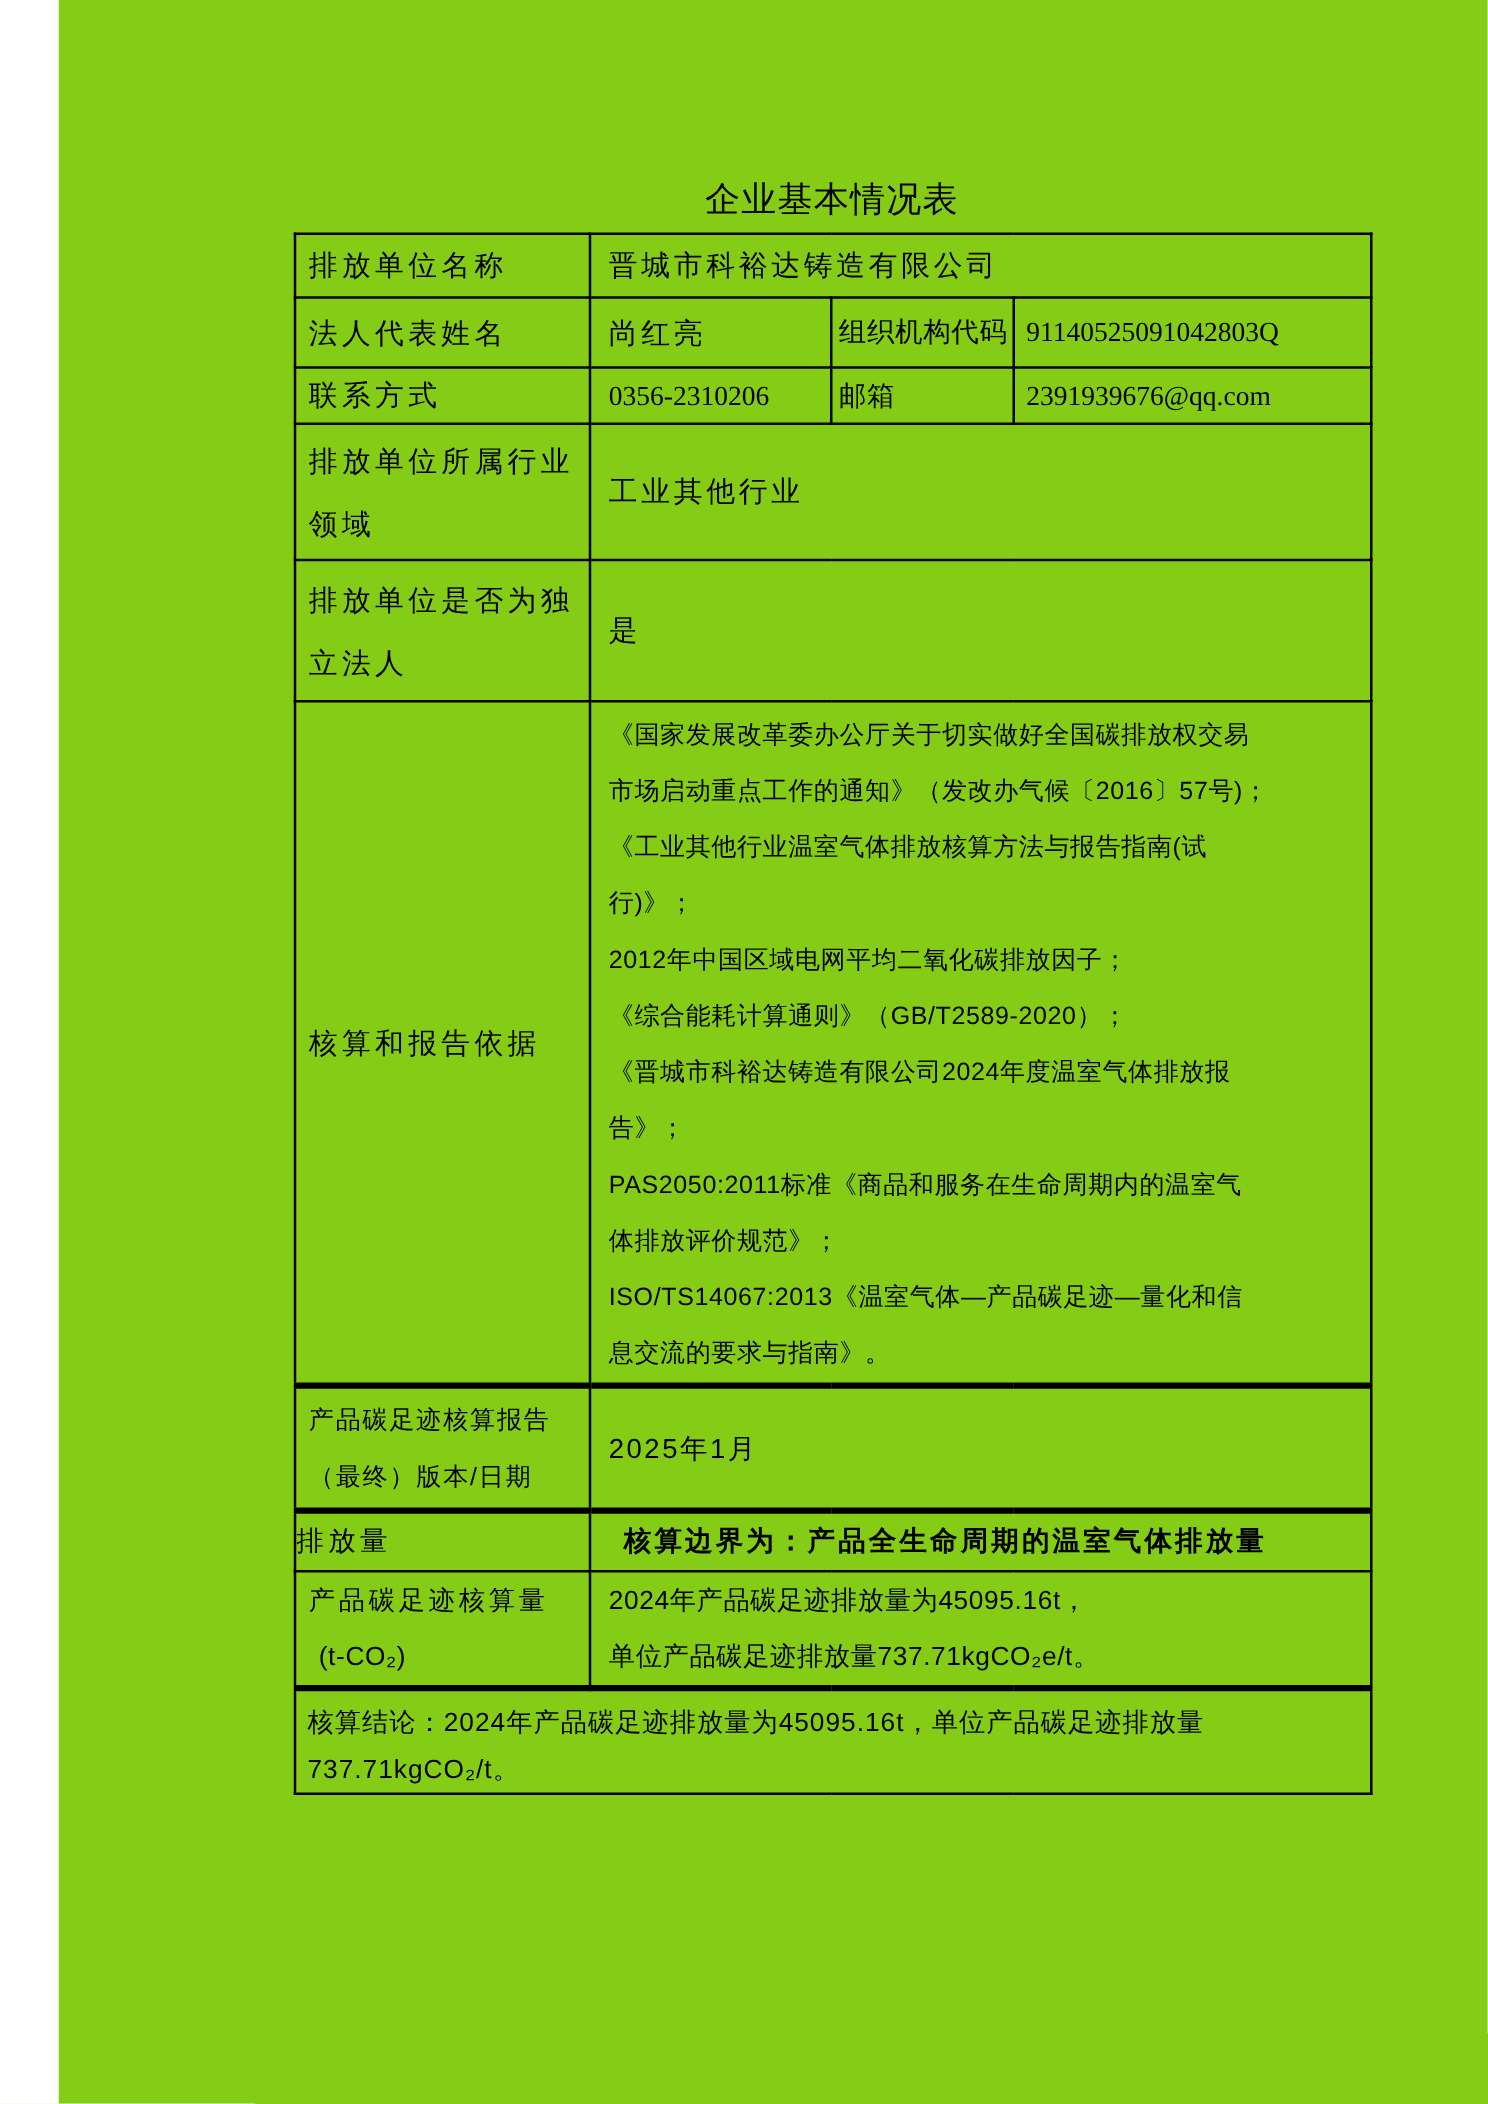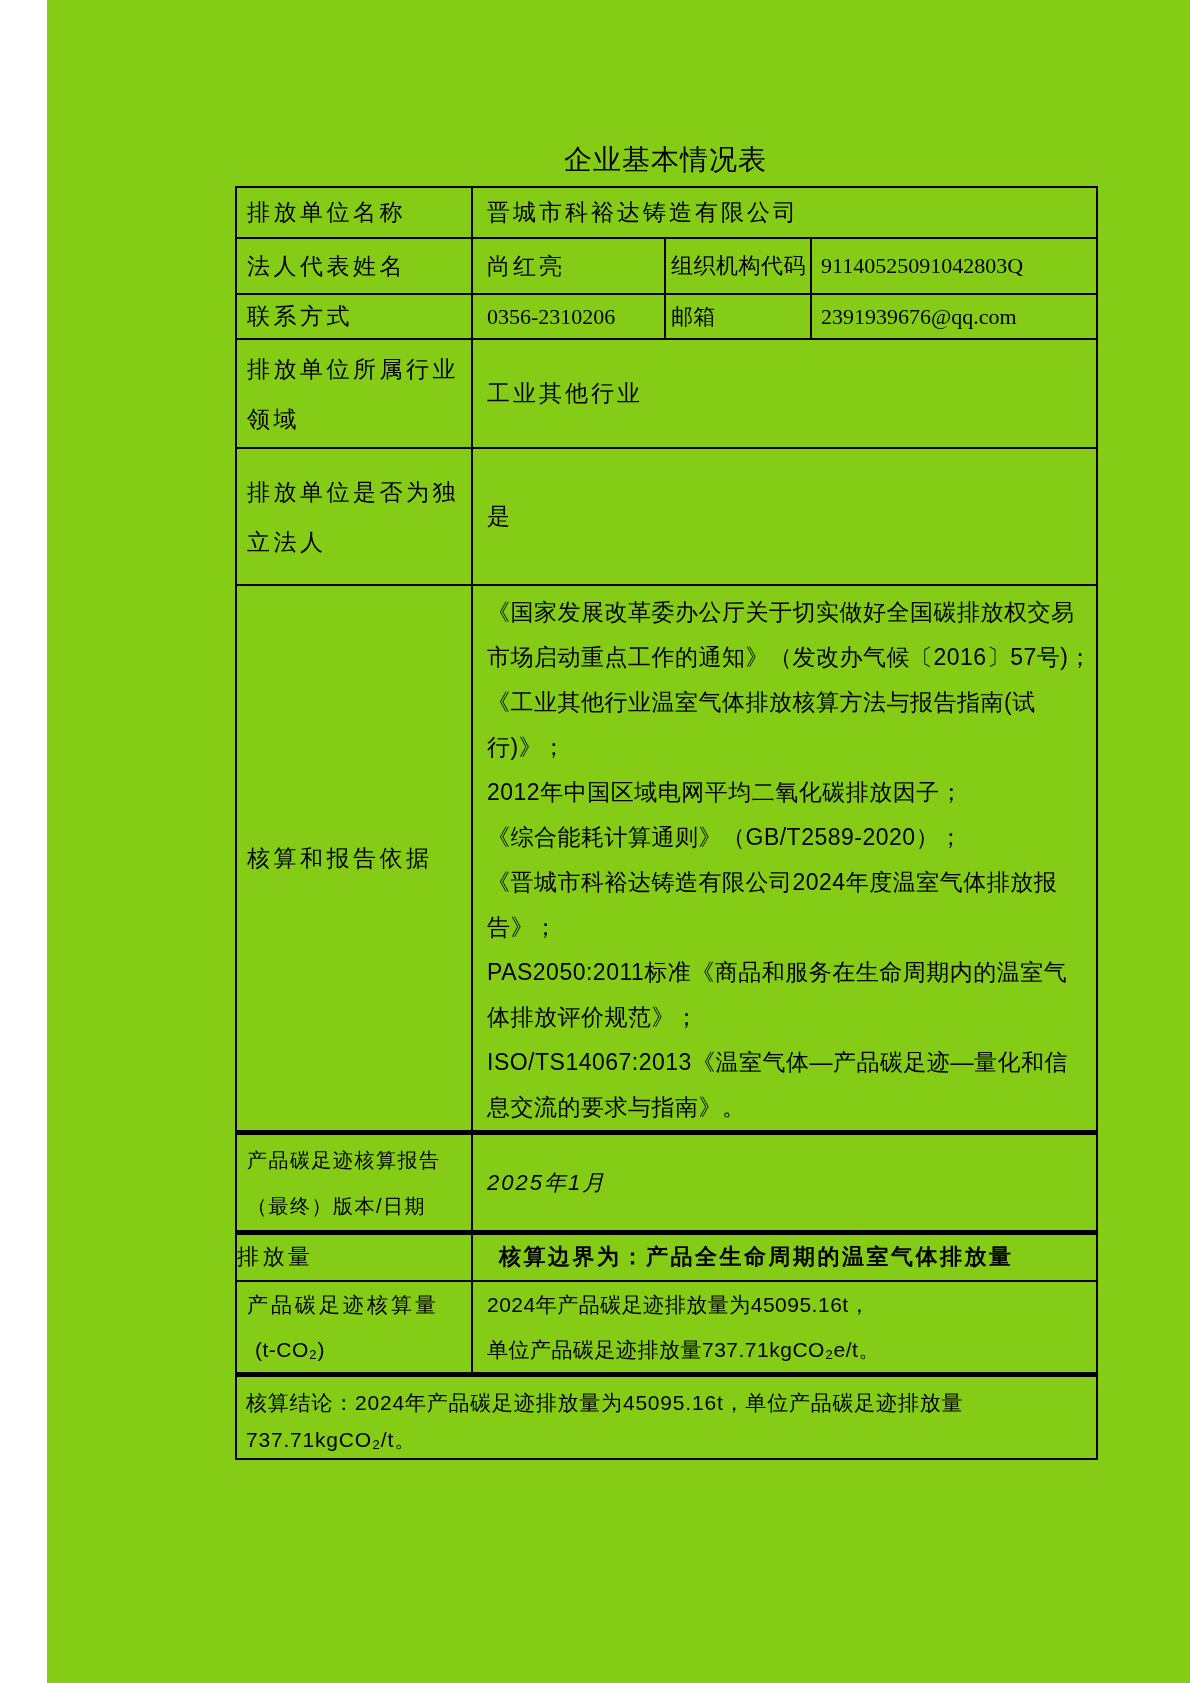--- a/index.html
+++ b/index.html
@@ -22,25 +22,25 @@
   .lbl   { padding-left:10px; font-size:23px; letter-spacing:3.5px; }
   .val   { padding-left:14px; font-size:23px; letter-spacing:3px; }
   .val-serif {
     padding-left:9px; font-size:22px; letter-spacing:0;
     font-family:"Liberation Serif", serif;
   }
   .mid-lbl { padding-left:5px; font-size:22px; letter-spacing:0.5px; }
   .lline { line-height:50px; white-space:nowrap; }
 
   .basis-cell { padding:4px 8px 0 14px; vertical-align:middle; }
-  .bline { font-size:23px; letter-spacing:0.5px; line-height:45px; white-space:nowrap; }
+  .bline { font-size:20px; letter-spacing:0.5px; line-height:45px; white-space:nowrap; }
 
   .small-lbl { padding-left:10px; }
   .small-lbl .lline { font-size:20px; letter-spacing:1.5px; line-height:46px; }
-  .ver-val { padding-left:14px; font-size:22px; letter-spacing:2px;font-style:italic; }
+  .ver-val { padding-left:14px; font-size:22px; letter-spacing:2px; }
 
   .emis-lbl { font-size:22px; letter-spacing:3.5px; }
   .emis-val { padding-left:26px; font-size:22px; letter-spacing:2.5px;font-weight:bold; }
 
   .fp-lbl .lline { font-size:21px; letter-spacing:3px; line-height:45px; }
   .fp-lbl .indent { padding-left:8px; letter-spacing:0.5px; }
   .fp-val .vline { font-size:21px; letter-spacing:0.5px; line-height:45px; white-space:nowrap; }
   .fp-val { padding-left:14px; }
 
   .concl-cell { vertical-align:top; padding:7px 10px 0 9px; }
@@ -83,21 +83,21 @@
     </tr>
 
     <tr style="height:109px">
       <td class="lbl">
         <div class="lline">排放单位所属行业</div>
         <div class="lline">领域</div>
       </td>
       <td class="val" colspan="3">工业其他行业</td>
     </tr>
 
-    <tr style="height:137px">
+    <tr style="height:113px">
       <td class="lbl">
         <div class="lline">排放单位是否为独</div>
         <div class="lline">立法人</div>
       </td>
       <td class="val" colspan="3">是</td>
     </tr>
 
     <tr style="height:544px">
       <td class="lbl">核算和报告依据</td>
       <td class="basis-cell" colspan="3">

